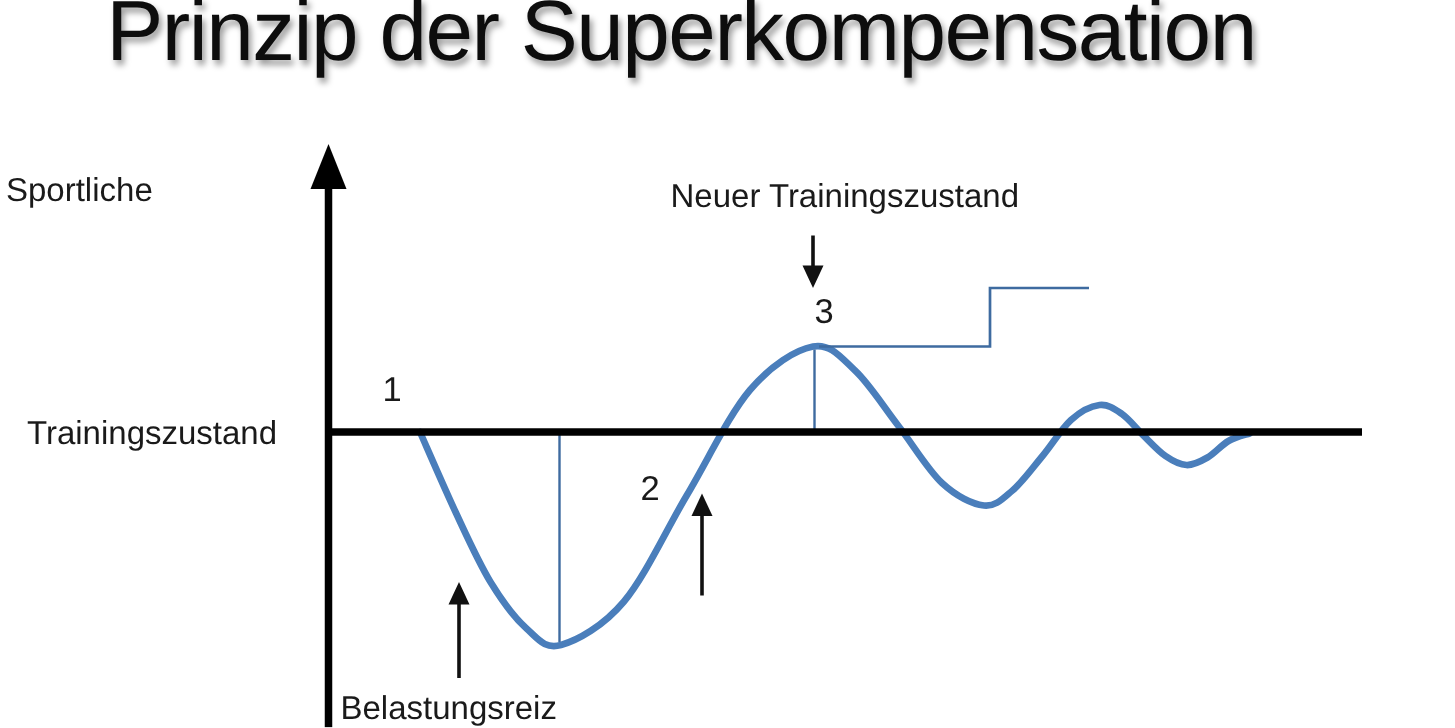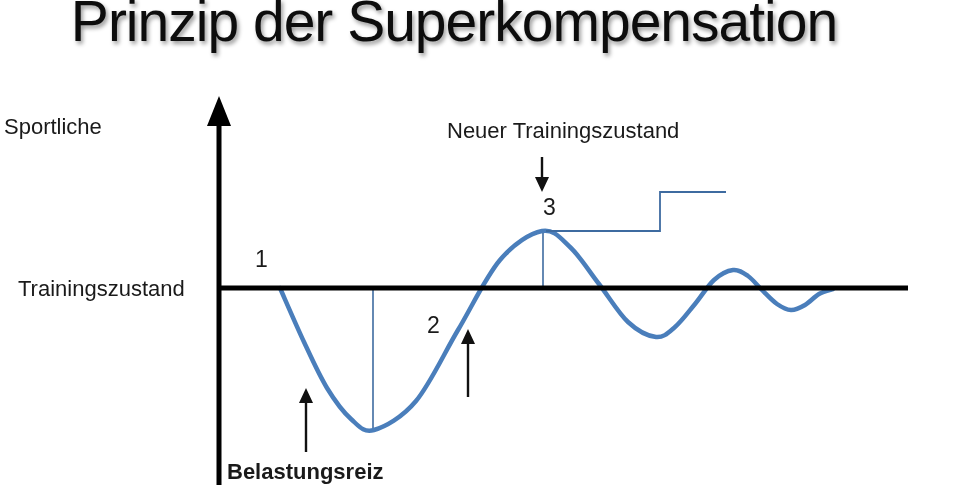--- a/index.html
+++ b/index.html
@@ -18,21 +18,21 @@
     font-size:57px;color:#0d0d0d;letter-spacing:-1px;
     text-shadow:2px 3px 4px rgba(0,0,0,0.40);
   }
   #y-axis-label{left:4px;top:110px;line-height:33px;}
   #baseline-label{left:18px;top:276px;}
   #x-axis-label{left:924px;top:256px;}
   #new-state-label{left:447px;top:118px;}
   #phase-1{left:255px;top:246px;font-size:23px;}
   #phase-2{left:427px;top:312px;font-size:23px;}
   #phase-3{left:543px;top:194px;font-size:23px;}
-  #load-label{left:227px;top:459px;font-weight:bold;}
+  #load-label{left:227px;top:459px;}
   #regen-label{left:429px;top:401px;}
 </style>
 </head>
 <body>
 
 <div id="stage">
 
   <svg id="diagram-svg" width="970" height="485" viewBox="0 0 970 485">
       <path d="M 280 288 C 284.0 297.0, 296.2 325.3, 304 342 C 311.8 358.7, 319.2 375.2, 327 388 C 334.8 400.8, 343.2 412.0, 351 419 C 358.8 426.0, 363.2 433.0, 374 430 C 384.8 427.0, 402.0 417.7, 416 401 C 430.0 384.3, 444.0 353.5, 458 330 C 472.0 306.5, 486.0 276.5, 500 260 C 514.0 243.5, 530.3 233.2, 542 231 C 553.7 228.8, 560.5 238.2, 570 247 C 579.5 255.8, 589.3 271.5, 599 284 C 608.7 296.5, 618.5 313.2, 628 322 C 637.5 330.8, 648.2 336.2, 656 337 C 663.8 337.8, 668.5 332.5, 675 327 C 681.5 321.5, 688.5 311.8, 695 304 C 701.5 296.2, 707.7 285.7, 714 280 C 720.3 274.3, 727.3 270.7, 733 270 C 738.7 269.3, 743.2 272.7, 748 276 C 752.8 279.3, 757.2 285.3, 762 290 C 766.8 294.7, 772.2 300.7, 777 304 C 781.8 307.3, 786.3 309.8, 791 310 C 795.7 310.2, 800.3 307.7, 805 305 C 809.7 302.3, 814.3 296.7, 819 294 C 823.7 291.3, 830.7 289.8, 833 289" fill="none" stroke="#4a7ebb" stroke-width="4.5" stroke-linecap="round"></path>
       <line x1="373" y1="290" x2="373" y2="428" stroke="#3e6ba0" stroke-width="1.6"></line>

